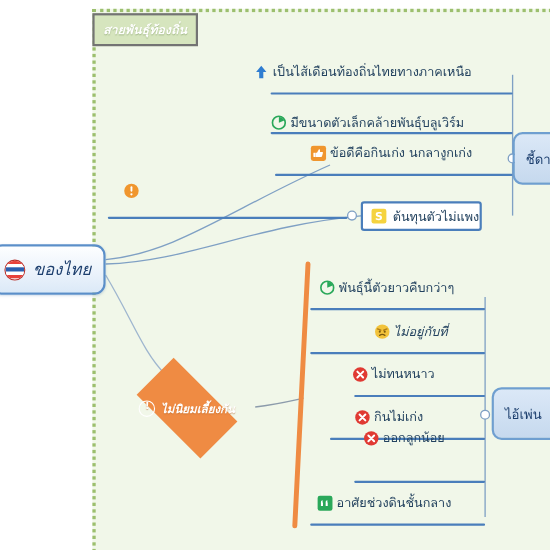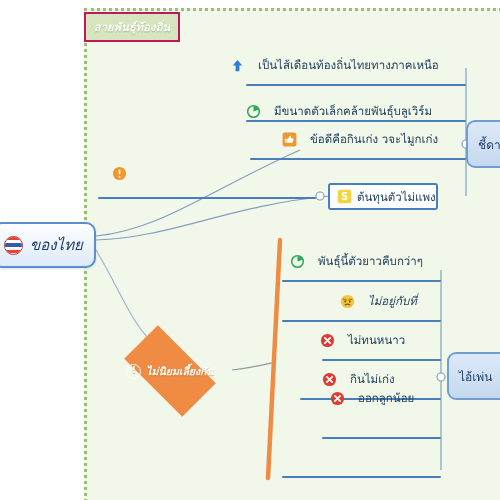--- a/index.html
+++ b/index.html
@@ -14,21 +14,21 @@
   .region{
     position:absolute;left:84px;top:8px;width:424px;height:500px;
     background:#f1f7e9;
     border:3px dotted #9cbf6e;border-right:none;
     box-sizing:border-box;
   }
   .region-title{
     position:absolute;left:84px;top:12px;
     width:96px;height:30px;
     background:#d6e5be;
-    border:2px solid #be185d;
+    border:2px solid #737373;
     box-sizing:border-box;
     display:flex;align-items:center;justify-content:center;
     color:#ffffff;font-style:italic;font-weight:bold;font-size:11px;
     text-shadow:0 1px 1px rgba(120,150,90,.6);
     letter-spacing:.2px;
   }
 
   
   svg.wires{position:absolute;left:0;top:0;width:500px;height:500px;pointer-events:none;}
 
@@ -46,21 +46,21 @@
   .flag-icon{width:17px;height:17px;border-radius:50%;overflow:hidden;
     border:1px solid #b9312b;flex:0 0 auto;position:relative;background:#fff;}
   .flag-icon i{position:absolute;left:0;width:100%;display:block;}
   .flag-icon i:nth-child(1){top:0;height:20%;background:#e8413a;}
   .flag-icon i:nth-child(2){top:20%;height:20%;background:#ffffff;}
   .flag-icon i:nth-child(3){top:40%;height:22%;background:#2a5fae;}
   .flag-icon i:nth-child(4){top:62%;height:18%;background:#ffffff;}
   .flag-icon i:nth-child(5){top:80%;height:20%;background:#e8413a;}
 
   
-  .topic{position:absolute;display:flex;align-items:center;gap:13px;white-space:nowrap;}
+  .topic{position:absolute;display:flex;align-items:center;gap:3px;white-space:nowrap;}
   .topic .t-label{font-size:11.5px;color:#23425f;}
   .underline{position:absolute;height:2px;background:#4a7ebb;border-radius:1px;}
 
   
   .ic{width:15px;height:15px;flex:0 0 auto;display:block;}
 
   
   .boxed{
     position:absolute;border:2px solid #4a7ebb;background:#ffffff;
     border-radius:3px;box-sizing:border-box;
@@ -149,21 +149,21 @@
     <span class="t-label">มีขนาดตัวเล็กคล้ายพันธุ์บลูเวิร์ม</span>
   </div>
   <div class="underline" style="left:246px;top:120px;width:220px;"></div>
 
   <div class="topic" style="left:282px;top:130px;">
     <svg class="ic" viewBox="0 0 16 16">
       <rect x="0.6" y="0.6" width="14.8" height="14.8" rx="2.4" fill="#f0962e"></rect>
       <path d="M5 7.2h1.6l1.7-3c.3-.5 1.2-.4 1.2.3v2.1h2c.6 0 1 .5.85 1.05l-.9 3.1c-.1.4-.45.65-.85.65H5z" fill="#fff"></path>
       <rect x="3.1" y="7.2" width="1.7" height="4.2" rx=".4" fill="#fff"></rect>
     </svg>
-    <span class="t-label">ข้อดีคือกินเก่ง วจะไมูกเก่ง</span>
+    <span class="t-label">ข้อดีคือกินเก่ง นกลางูกเก่ง</span>
   </div>
   <div class="underline" style="left:250px;top:158px;width:216px;"></div>
 
   <div class="topic" style="left:112px;top:166px;">
     <svg class="ic" viewBox="0 0 16 16">
       <circle cx="8" cy="8" r="7" fill="#f0962e"></circle>
       <rect x="7.1" y="3.6" width="1.8" height="5.2" rx=".8" fill="#fff"></rect>
       <circle cx="8" cy="11.4" r="1.1" fill="#fff"></circle>
     </svg>
   </div>
@@ -222,20 +222,27 @@
 
   <div class="topic" style="left:330px;top:389px;">
     <svg class="ic" viewBox="0 0 16 16">
       <circle cx="8" cy="8" r="7" fill="#e03a33"></circle>
       <path d="M5.2 5.2 L10.8 10.8 M10.8 5.2 L5.2 10.8" stroke="#fff" stroke-width="1.9" stroke-linecap="round"></path>
     </svg>
     <span class="t-label">ออกลูกน้อย</span>
   </div>
   <div class="underline" style="left:322px;top:437px;width:119px;"></div>
 
+  <div class="topic" style="left:288px;top:448px;">
+    <svg class="ic" viewBox="0 0 16 16">
+      <rect x="0.8" y="0.8" width="14.4" height="14.4" rx="2.2" fill="#2aa85a"></rect>
+      <path d="M4 10.6V6.8c0-1 .7-1.8 1.7-1.8v1.5c-.4 0-.6.3-.6.6h.9v3.5zM8.6 10.6V6.8c0-1 .7-1.8 1.7-1.8v1.5c-.4 0-.6.3-.6.6h.9v3.5z" fill="#fff"></path>
+    </svg>
+    <span class="t-label">อาศัยช่วงดินชั้นกลาง</span>
+  </div>
   <div class="underline" style="left:282px;top:476px;width:159px;"></div>
 
   <div class="rbox" style="left:447px;top:352px;width:62px;height:48px;">
     <span class="t-label">ไอ้เพ่น</span>
   </div>
 
   <div class="diamond-wrap">
     <div class="diamond"></div>
     <div class="diamond-label">
       <span class="bang">!</span>

